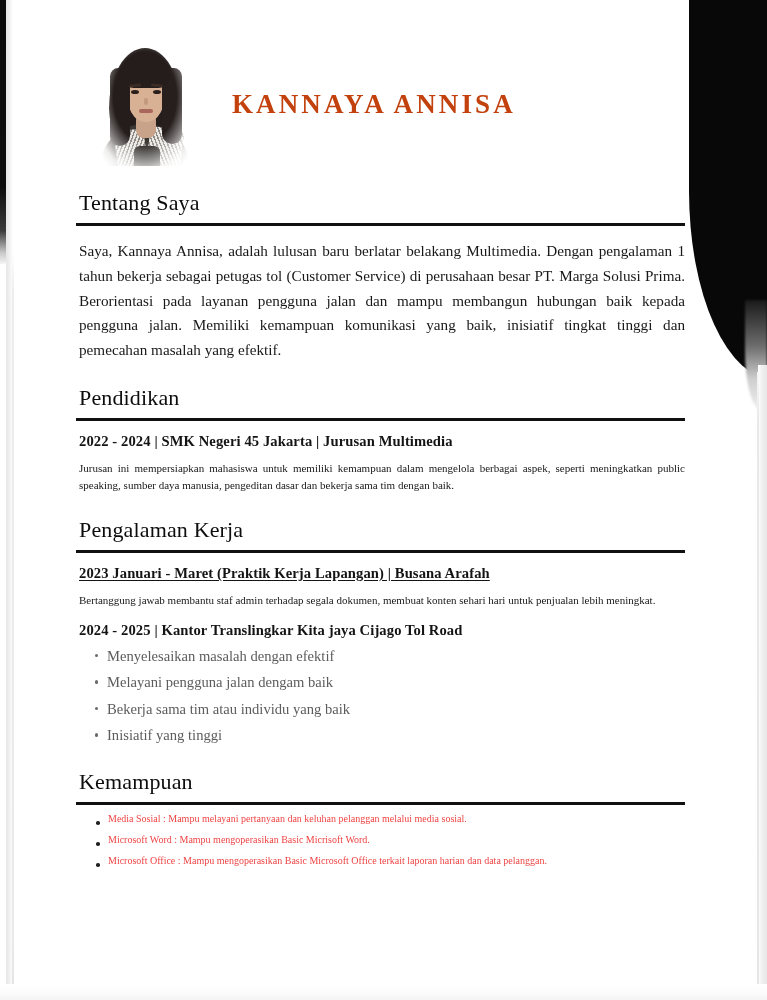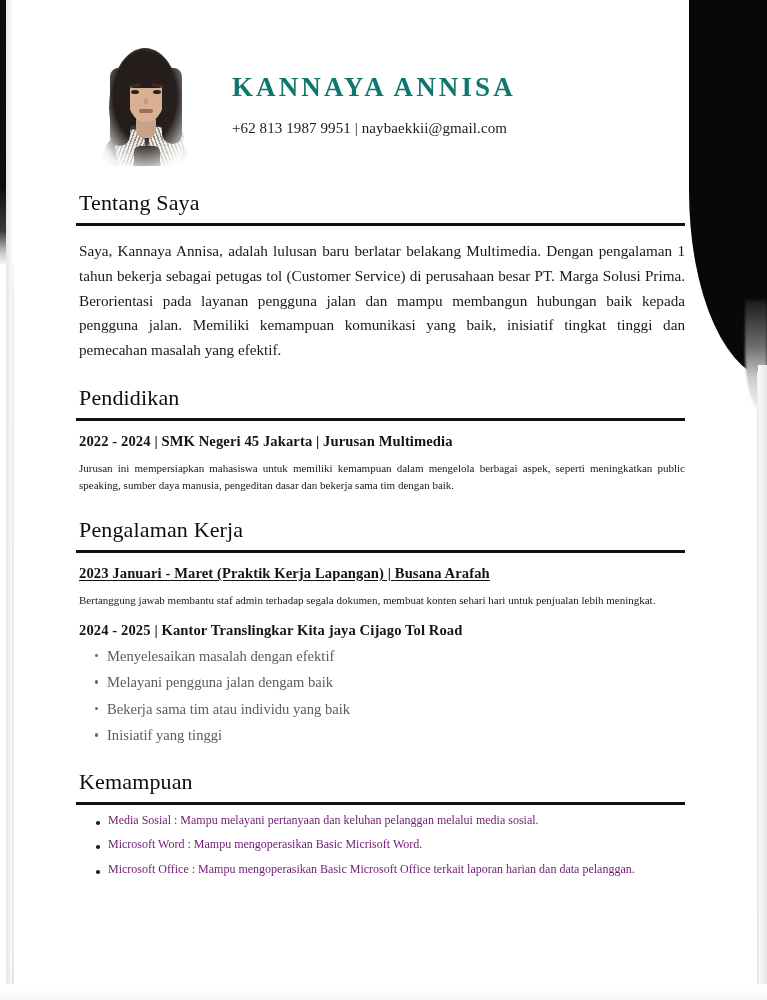--- a/index.html
+++ b/index.html
@@ -256,21 +256,21 @@
 
   .header-text {
     flex: 1 1 auto;
     padding-left: 38px;
     padding-top: 6px;
   }
   .name {
     font-size: 27px;
     font-weight: bold;
     letter-spacing: 3.1px;
-    color: #0f766e;
+    color: #c2410c;
     white-space: nowrap;
     line-height: 1.1;
   }
   .contact {
     margin-top: 18px;
     font-size: 15px;
     color: #1b1b1b;
     letter-spacing: 0.1px;
     white-space: nowrap;
   }
@@ -351,22 +351,22 @@
     left: 19px;
     top: 9px;
     width: 3.4px;
     height: 3.4px;
     background: #6a6a6a;
   }
 
   
   ul.skill-bullets li {
     padding-left: 32px;
-    font-size: 12px;
-    color: #701a75;
+    font-size: 10px;
+    color: #ef4444;
     margin-top: 5px;
     line-height: 1.62;
   }
   ul.skill-bullets li::before {
     left: 20px;
     top: 10px;
     width: 3.6px;
     height: 3.6px;
     background: #222222;
   }
@@ -407,21 +407,20 @@
             <div class="p-brow-r"></div>
             <div class="p-eye-l"></div>
             <div class="p-eye-r"></div>
             <div class="p-nose"></div>
             <div class="p-mouth"></div>
             <div class="p-vignette"></div>
           </div>
         </div>
         <div class="header-text">
           <div class="name">KANNAYA ANNISA</div>
-          <div class="contact">+62 813 1987 9951 | naybaekkii@gmail.com</div>
         </div>
       </div>
 
       <div class="section">
         <div class="section-title">Tentang Saya</div>
         <div class="rule"></div>
         <div class="body-text">Saya, Kannaya Annisa, adalah lulusan baru berlatar belakang Multimedia. Dengan pengalaman 1 tahun bekerja sebagai petugas tol (Customer Service) di perusahaan besar PT. Marga Solusi Prima. Berorientasi pada layanan pengguna jalan dan mampu membangun hubungan baik kepada pengguna jalan. Memiliki kemampuan komunikasi yang baik, inisiatif tingkat tinggi dan pemecahan masalah yang efektif.</div>
       </div>
 
       <div class="section">

